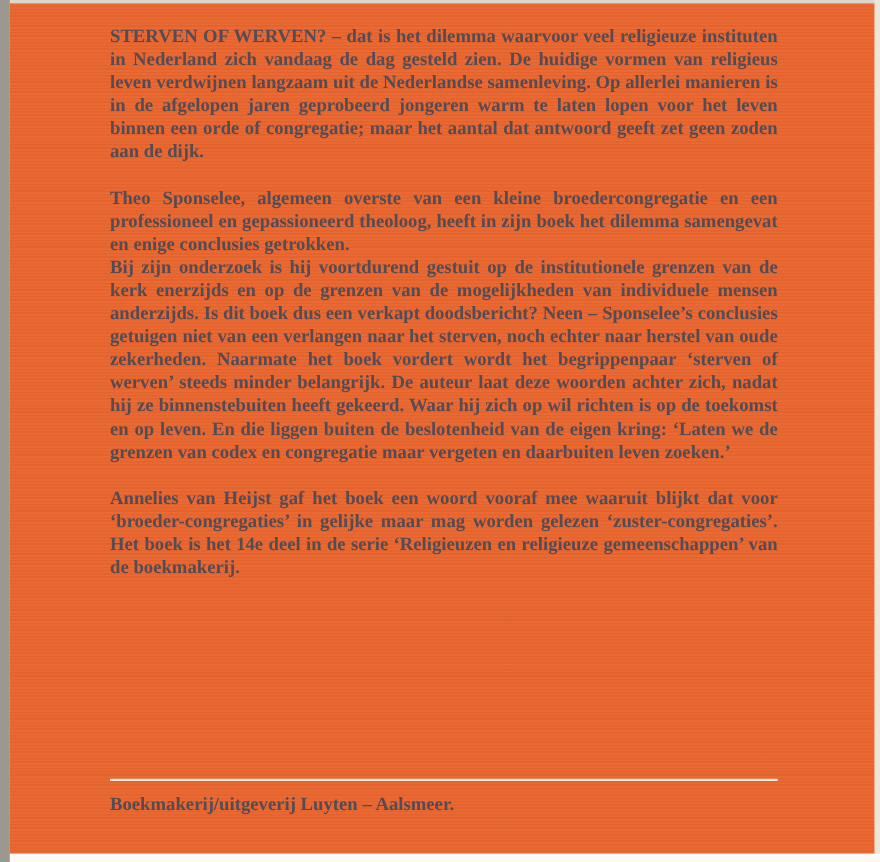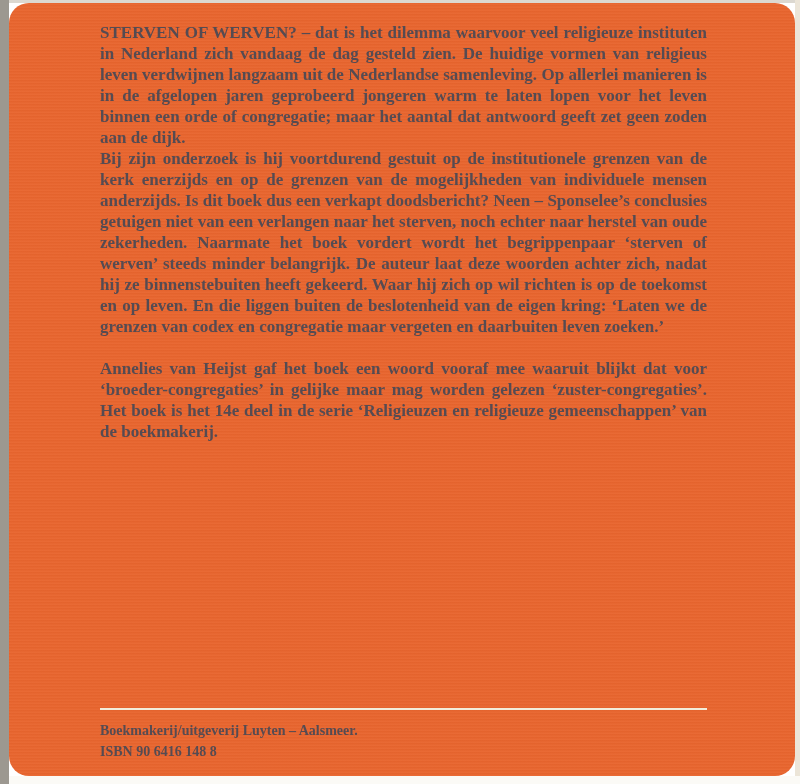--- a/index.html
+++ b/index.html
@@ -38,42 +38,41 @@
 
   .cover {
     position: absolute;
     left: 9px; top: 3px; right: 5px; bottom: 8px;
     background: var(--cover-bg, #e8652e);
     
     background-image:
       repeating-linear-gradient(0deg,
         rgba(255,255,255,0.03) 0px, rgba(255,255,255,0.03) 1px,
         rgba(0,0,0,0.015) 2px, rgba(0,0,0,0.015) 3px);
-    border-radius: 20px;
   }
 
   .blurb {
     position: absolute;
     left: 91px; top: 19px;
     width: 607px;
     color: var(--text, #554b52);
     font-size: 17px;
     line-height: 21px;
     font-weight: bold;
     text-align: justify;
   }
   .para { margin: 0; }
   .para.gap { margin-top: 21px; }
 
   .footer {
     position: absolute;
     left: 91px; top: 705px;
     width: 607px;
     color: var(--text, #554b52);
-    font-size: 14px;
+    font-size: 17px;
     line-height: 21px;
     font-weight: bold;
   }
   .rule {
     width: 100%;
     height: 2px;
     background: var(--rule, #f2edda);
     margin-bottom: 10px;
   }
 </style>
@@ -82,23 +81,23 @@
 
 <div class="scan">
   <div class="edge-left"></div>
   <div class="edge-top"></div>
   <div class="edge-right"></div>
   <div class="edge-bottom"></div>
 
   <div class="cover">
     <div class="blurb">
       <p class="para">STERVEN OF WERVEN? – dat is het dilemma waarvoor veel religieuze instituten in Nederland zich vandaag de dag gesteld zien. De huidige vormen van religieus leven verdwijnen langzaam uit de Nederlandse samenleving. Op allerlei manieren is in de afgelopen jaren geprobeerd jongeren warm te laten lopen voor het leven binnen een orde of congregatie; maar het aantal dat antwoord geeft zet geen zoden aan de dijk.</p>
+      <p class="para gap">Theo Sponselee, algemeen overste van een kleine broedercongregatie en een professioneel en gepassioneerd theoloog, heeft in zijn boek het dilemma samengevat en enige conclusies getrokken.</p>
       <p class="para">Bij zijn onderzoek is hij voortdurend gestuit op de institutionele grenzen van de kerk enerzijds en op de grenzen van de mogelijkheden van individuele mensen anderzijds. Is dit boek dus een verkapt doodsbericht? Neen – Sponselee’s conclusies getuigen niet van een verlangen naar het sterven, noch echter naar herstel van oude zekerheden. Naarmate het boek vordert wordt het begrippenpaar ‘sterven of werven’ steeds minder belangrijk. De auteur laat deze woorden achter zich, nadat hij ze binnenstebuiten heeft gekeerd. Waar hij zich op wil richten is op de toekomst en op leven. En die liggen buiten de beslotenheid van de eigen kring: ‘Laten we de grenzen van codex en congregatie maar vergeten en daarbuiten leven zoeken.’</p>
       <p class="para gap">Annelies van Heijst gaf het boek een woord vooraf mee waaruit blijkt dat voor ‘broeder-congregaties’ in gelijke maar mag worden gelezen ‘zuster-congregaties’. Het boek is het 14e deel in de serie ‘Religieuzen en religieuze gemeenschappen’ van de boekmakerij.</p>
     </div>
 
     <div class="footer">
       <div class="rule"></div>
       <div>Boekmakerij/uitgeverij Luyten – Aalsmeer.</div>
-      <div>ISBN 90 6416 148 8</div>
     </div>
   </div>
 </div>
 
 </body></html>

